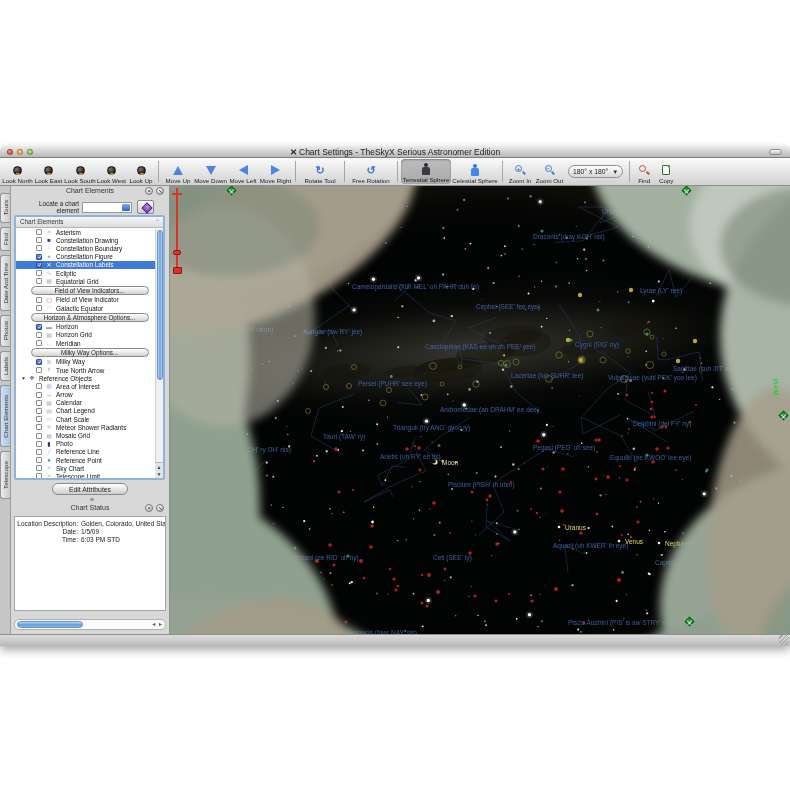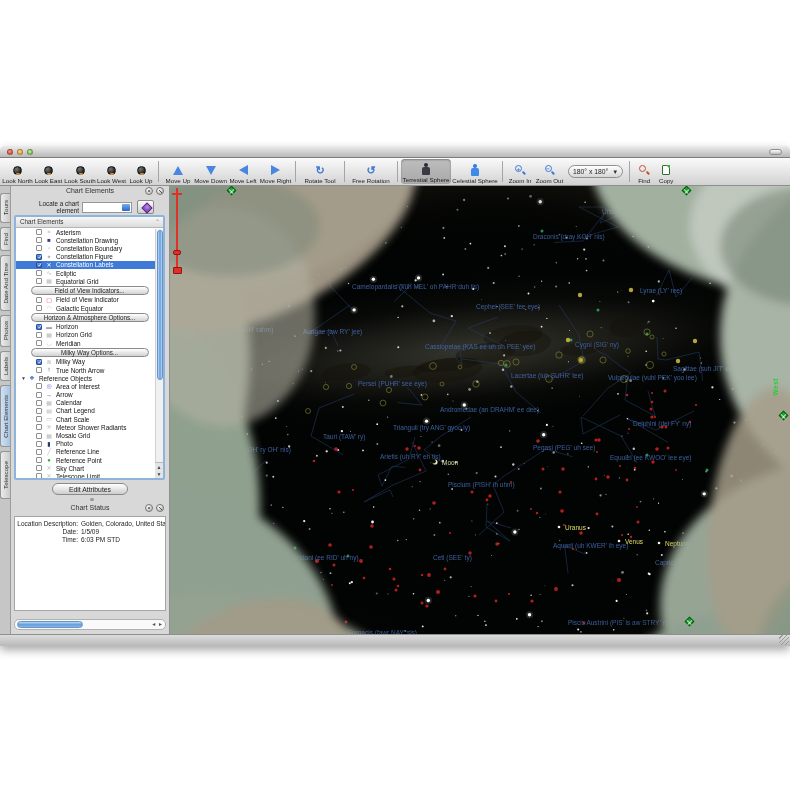--- a/index.html
+++ b/index.html
@@ -141,20 +141,21 @@
 </style>
 </head>
 <body>
 
 <div class="window">
 
   <div class="titlebar">
     <span class="tl red"></span>
     <span class="tl yel"></span>
     <span class="tl grn"></span>
+    <div class="wtitle"><span class="appglyph">✕</span><span>Chart Settings - TheSkyX Serious Astronomer Edition</span></div>
     <span class="lozenge"></span>
   </div>
 
   <div class="toolbar" id="toolbar">
       <div class="tb-item" style="width: 31px;">
         <span class="ticon">
           <span class="i-binoc"></span>
         </span>
         <span class="tlabel">Look North</span>
       </div>

